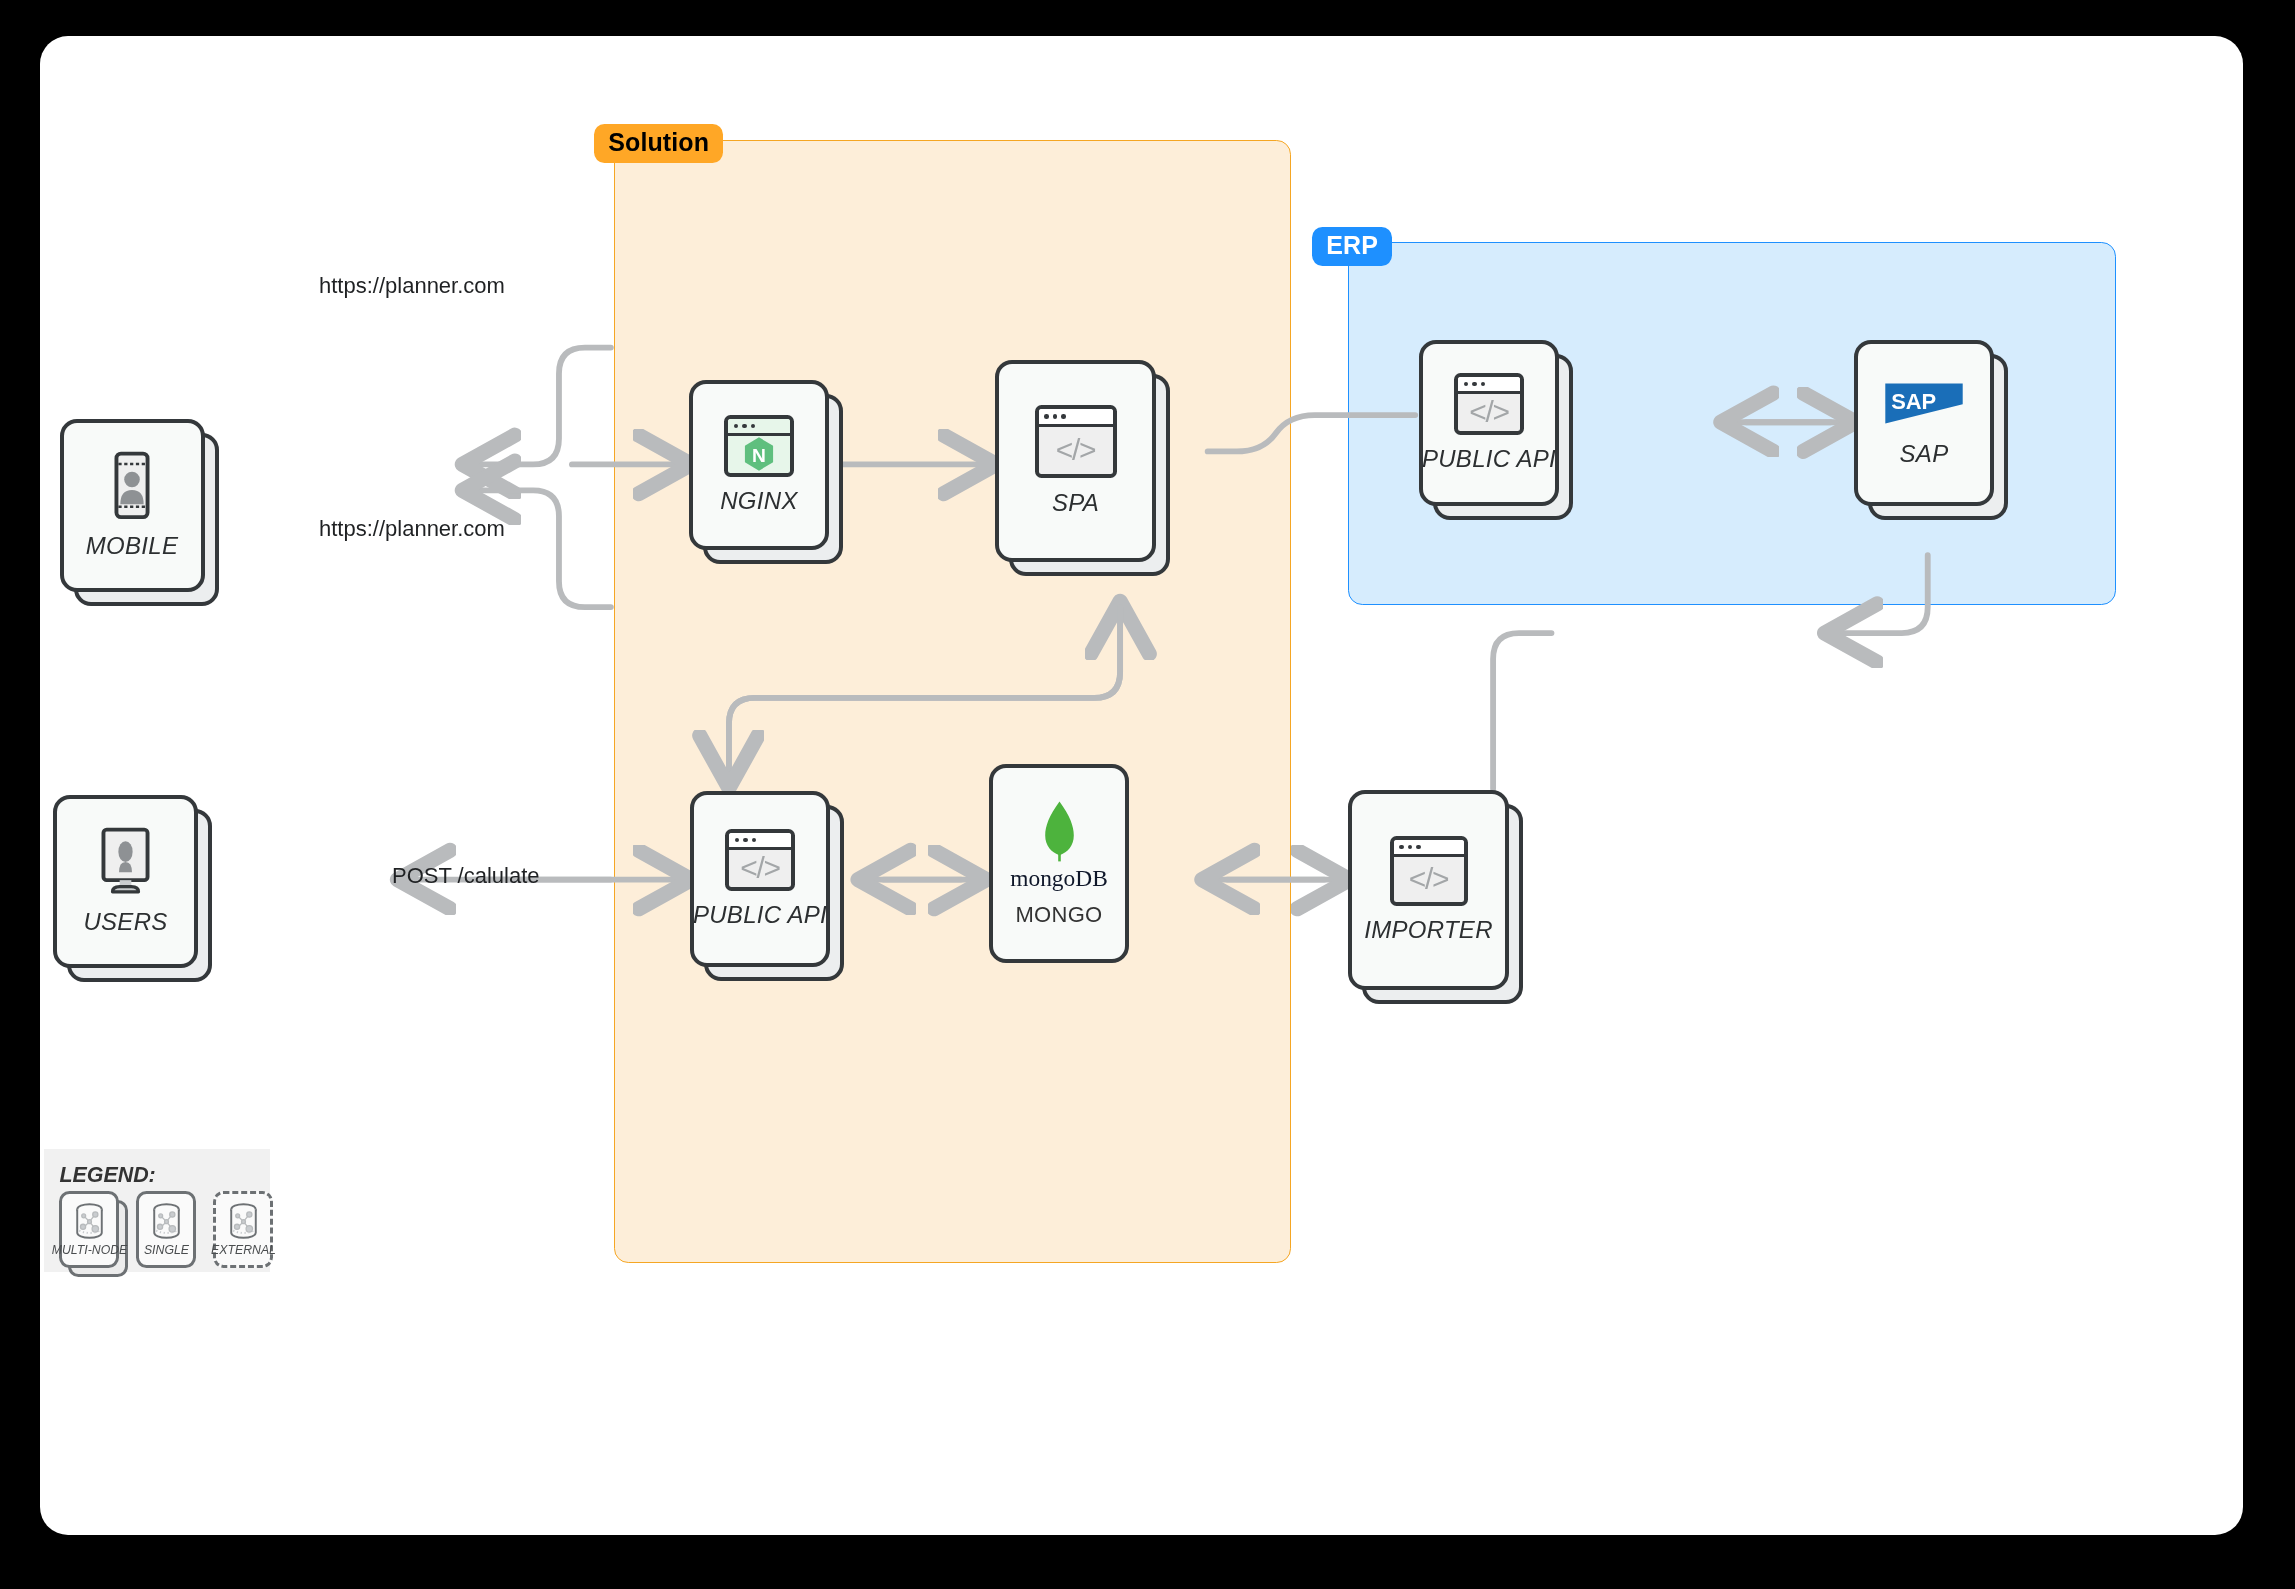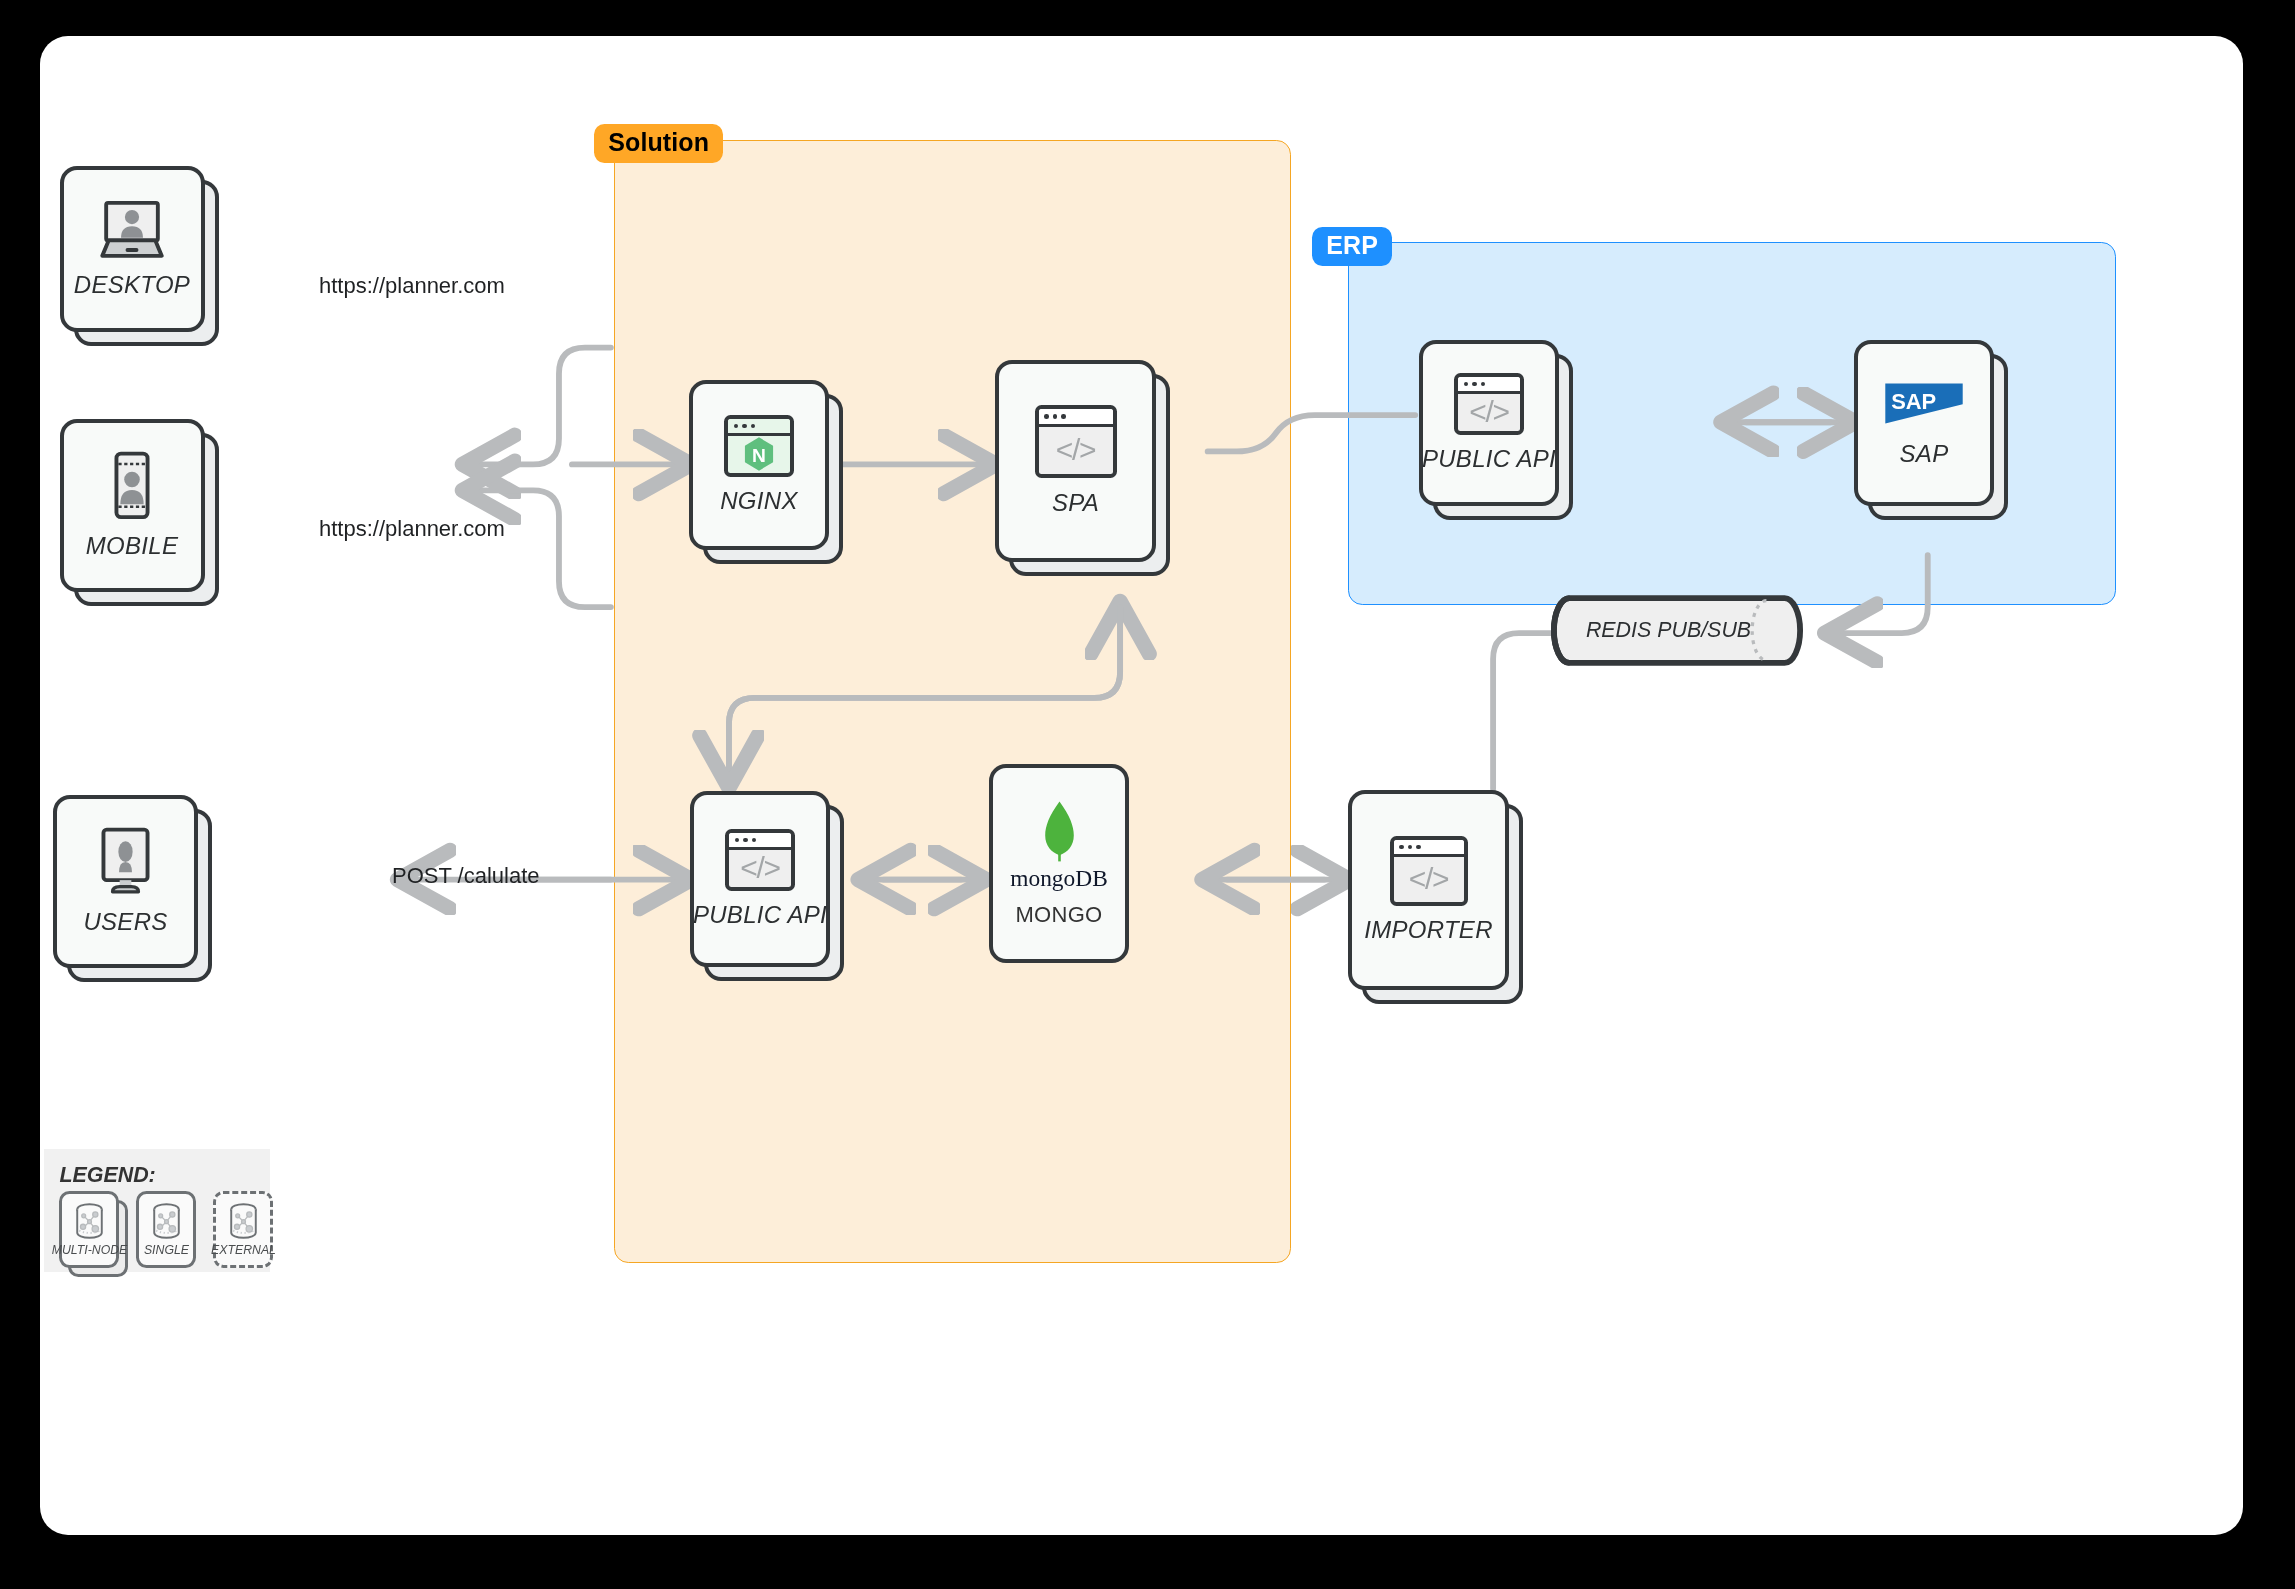--- a/index.html
+++ b/index.html
@@ -97,34 +97,20 @@
       <path d="M2910,800 L2910,880 Q2910,920 2870,920 L2760,920" marker-end="url(#ah)"></path>
 
       <path d="M2240,1160 L2240,960 Q2240,920 2280,920 L2330,920"></path>
     </g>
   </svg>
 
   <div class="edge-label" style="left:279px;top:237px;">https://planner.com</div>
   <div class="edge-label" style="left:279px;top:480px;">https://planner.com</div>
   <div class="edge-label" style="left:352px;top:827px;">POST /calulate</div>
 
-  <div class="node" style="left:19.5px;top:130px;width:145px;height:166px;">
-    <div class="stack"></div>
-    <div class="card">
-      <svg width="78" height="62" viewBox="0 0 120 96">
-        <rect x="20" y="6" width="80" height="58" rx="3" fill="#efefef" stroke="#34383b" stroke-width="6"></rect>
-        <circle cx="60" cy="28" r="11" fill="#8e9194"></circle>
-        <path d="M43,60 Q43,42 60,42 Q77,42 77,60 Z" fill="#8e9194"></path>
-        <path d="M14,88 L24,64 L96,64 L106,88 Z" fill="#cdd0d2" stroke="#34383b" stroke-width="6" stroke-linejoin="round"></path>
-        <rect x="50" y="76" width="20" height="6" rx="3" fill="#34383b"></rect>
-        <line x1="22" y1="64" x2="98" y2="64" stroke="#34383b" stroke-width="4" stroke-dasharray="5 5"></line>
-      </svg>
-      <div class="label">DESKTOP</div>
-    </div>
-  </div>
 
   <div class="node" style="left:19.5px;top:383px;width:145px;height:173px;">
     <div class="stack"></div>
     <div class="card">
       <svg width="52" height="70" viewBox="0 0 80 108">
         <rect x="16" y="4" width="48" height="98" rx="7" fill="#efefef" stroke="#34383b" stroke-width="6"></rect>
         <circle cx="40" cy="44" r="12" fill="#8e9194"></circle>
         <path d="M22,82 Q22,60 40,60 Q58,60 58,82 Z" fill="#8e9194"></path>
         <line x1="19" y1="20" x2="61" y2="20" stroke="#34383b" stroke-width="4" stroke-dasharray="5 4"></line>
         <line x1="19" y1="86" x2="61" y2="86" stroke="#34383b" stroke-width="4" stroke-dasharray="5 4"></line>
@@ -250,29 +236,20 @@
     <div class="stack"></div>
     <div class="card">
       <svg width="80" height="51" viewBox="0 0 124 78">
         <polygon points="2,8 122,8 122,40 2,70" fill="#1a6eb8"></polygon>
         <text x="46" y="48" font-family="'Liberation Sans',sans-serif" font-size="34" font-weight="700" fill="#fff" text-anchor="middle">SAP</text>
       </svg>
       <div class="label">SAP</div>
     </div>
   </div>
 
-  <div style="position:absolute;left:1510px;top:558px;width:254px;height:73px;">
-    <svg width="254" height="73" viewBox="0 0 392 112">
-      <path d="M30,6 L362,6 A24,50 0 0 1 362,106 L30,106 A24,50 0 0 1 30,6 Z" fill="#efefef" stroke="#34383b" stroke-width="9" stroke-linejoin="round"></path>
-      <path d="M30,6 A24,50 0 0 0 30,106" fill="none" stroke="#34383b" stroke-width="9"></path>
-      <path d="M334,10 A22,46 0 0 0 334,102" fill="none" stroke="#b9bbbd" stroke-width="5" stroke-dasharray="6 8"></path>
-    </svg>
-    <div style="position:absolute;left:0;top:0;width:254px;height:73px;display:flex;align-items:center;justify-content:center;
-                font-style:italic;font-size:21.4px;color:#2c2f31;padding-right:17px;box-sizing:border-box;">REDIS PUB/SUB</div>
-  </div>
 
   <div class="legend">
     <div class="legend-title">LEGEND:</div>
     <div class="legend-items">
       <div class="lg">
         <div class="lstack"></div>
         <div class="lcard">
           <svg width="31" height="38" viewBox="0 0 48 58">
             <ellipse cx="24" cy="11" rx="19" ry="8" fill="#fafafa" stroke="#6d7174" stroke-width="3"></ellipse>
             <path d="M5,11 L5,47 A19,8 0 0 0 43,47 L43,11" fill="#fafafa" stroke="#6d7174" stroke-width="3"></path>

